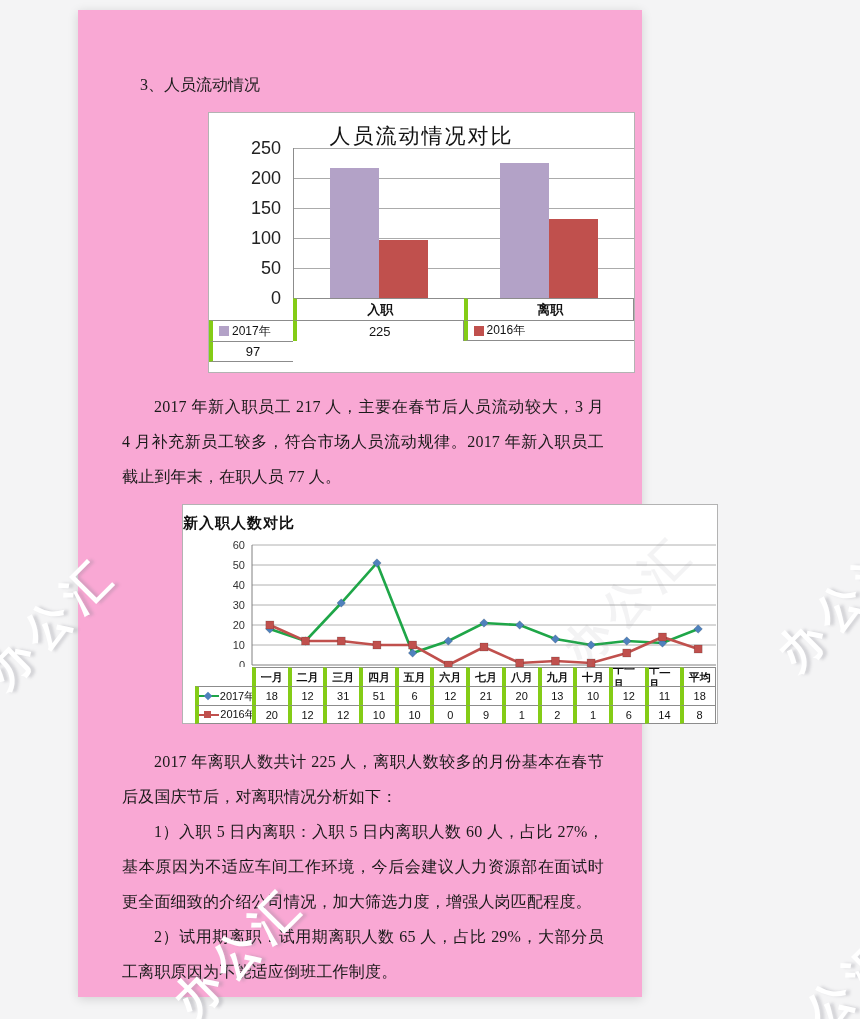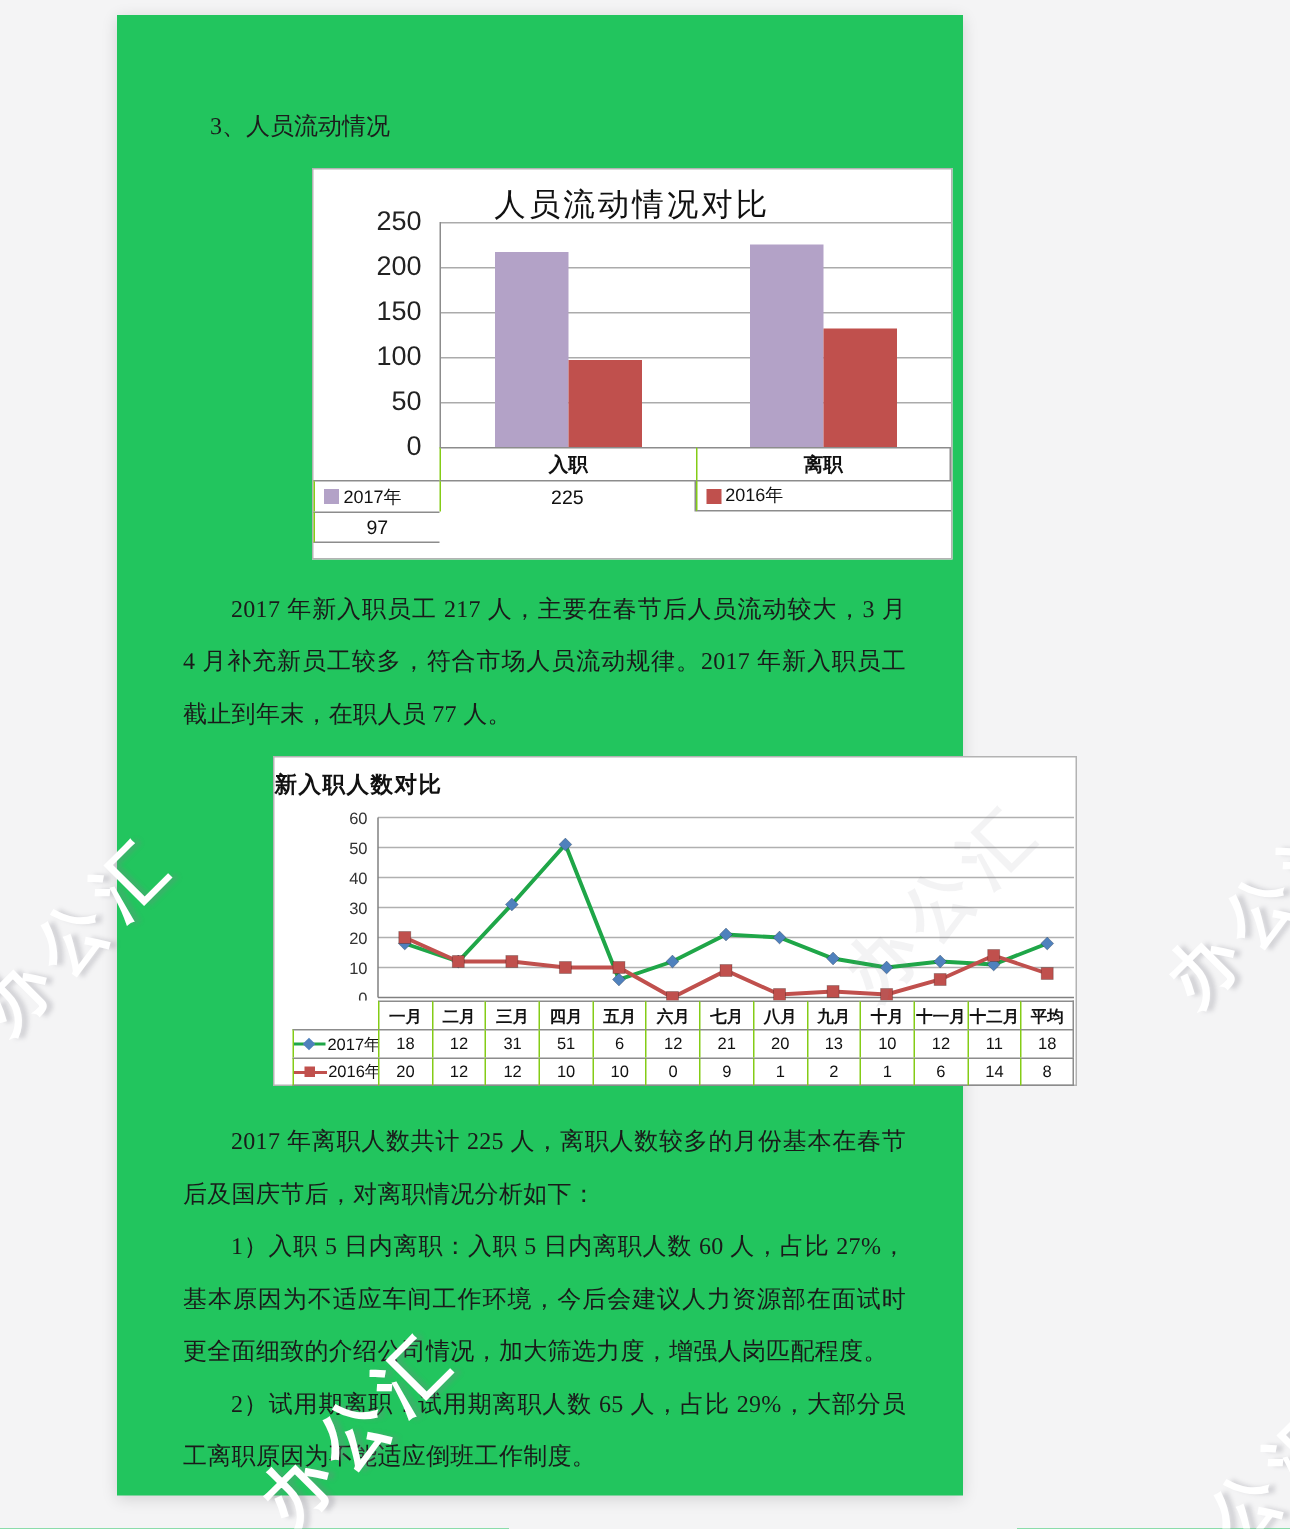--- a/index.html
+++ b/index.html
@@ -11,21 +11,21 @@
   .watermark{
     position:absolute;z-index:5;pointer-events:none;
     font-family:"Liberation Sans","DejaVu Sans",sans-serif;
     font-size:46px;font-weight:bold;letter-spacing:8px;
     color:#ffffff;text-shadow:3px 3px 3px rgba(130,130,140,0.28);
     transform:rotate(-45deg);white-space:nowrap;
   }
   .watermark.ghost{color:rgba(140,140,145,0.10);text-shadow:none;z-index:6;}
   .page{
     position:absolute;left:78px;top:10px;width:564px;height:987px;
-    background:#22c55e;box-sizing:border-box;
+    background:#f9a8d4;box-sizing:border-box;
     box-shadow:0 2px 10px rgba(0,0,0,0.14);
     padding:62px 38px 0 44px;z-index:1;
   }
   .heading{font-size:16px;color:#1c1c1c;margin:0 0 8px 18px;line-height:26px;}
   .para{
     margin:0;font-size:16px;line-height:35px;color:#1a1a1a;
     text-align:justify;text-indent:2em;letter-spacing:0.2px;
   }
   
   .chart-box{
@@ -39,21 +39,21 @@
   .bar-yaxis{position:relative;grid-column:1;grid-row:1;}
   .ytick{position:absolute;right:12px;font-size:18px;color:#222;transform:translateY(50%);line-height:13px;}
   .bar-plot{position:relative;grid-column:2/4;grid-row:1;border-left:1px solid #8c8c8c;}
   .hgrid{position:absolute;left:0;right:0;height:1px;background:#ababab;}
   .bar-group{position:absolute;bottom:0;width:50%;height:100%;display:flex;align-items:flex-end;justify-content:center;}
   .bar{width:49px;}
   .bc-cell{
     display:flex;align-items:center;justify-content:center;
     font-size:13px;color:#111;box-sizing:border-box;
   }
-  .b-l{border-left:1px solid #84cc16;} .b-t{border-top:1px solid #8c8c8c;}
+  .b-l{border-left:4px solid #84cc16;} .b-t{border-top:1px solid #8c8c8c;}
   .b-r{border-right:1px solid #8c8c8c;} .b-b{border-bottom:1px solid #8c8c8c;}
   .bc-head{font-weight:bold;}
   .bc-legend{justify-content:flex-start;padding-left:6px;font-size:12px;}
   .bc-swatch{display:inline-block;width:10px;height:10px;margin-right:3px;flex:none;}
   
   .line-chart{width:536px;height:220px;margin:10px 0 0 60px;}
   .line-title{font-size:15px;font-weight:bold;text-align:left;padding-top:9px;height:32px;box-sizing:border-box;letter-spacing:1px;}
   .line-svg{display:block;width:534px;height:130px;}
   .ylab{font-size:11px;fill:#333;font-family:"Liberation Sans","DejaVu Sans",sans-serif;}
   .lc-table{

